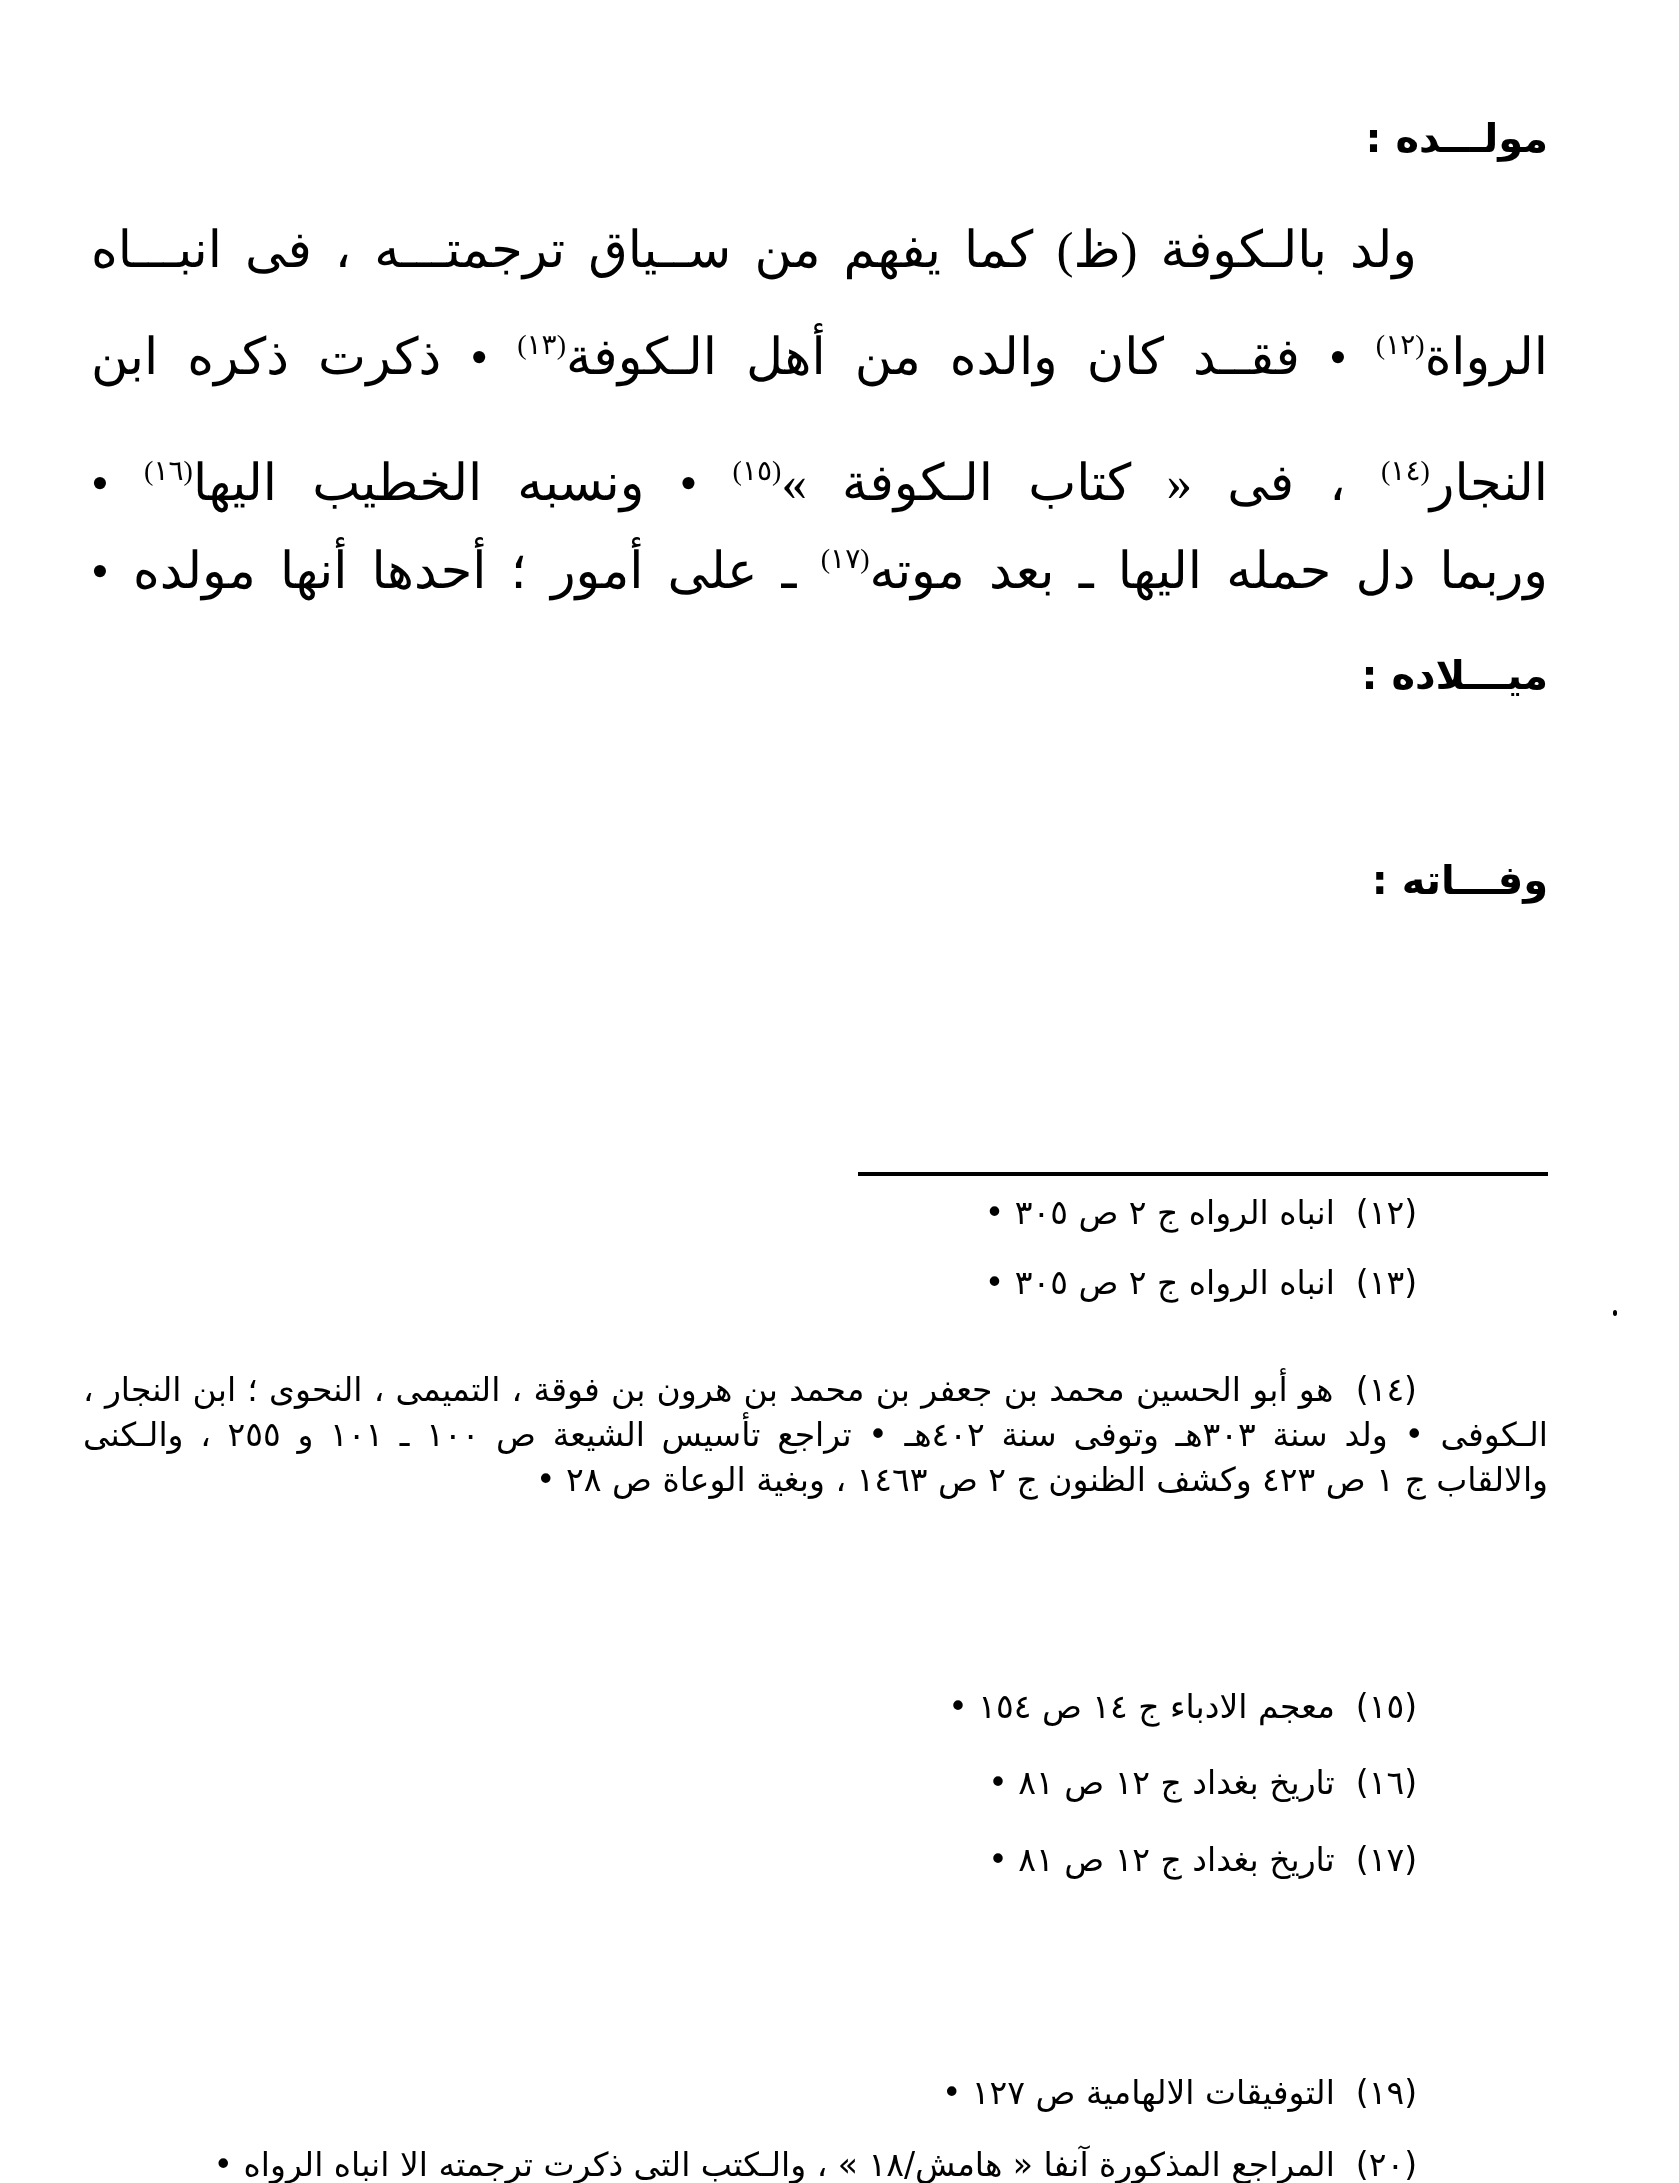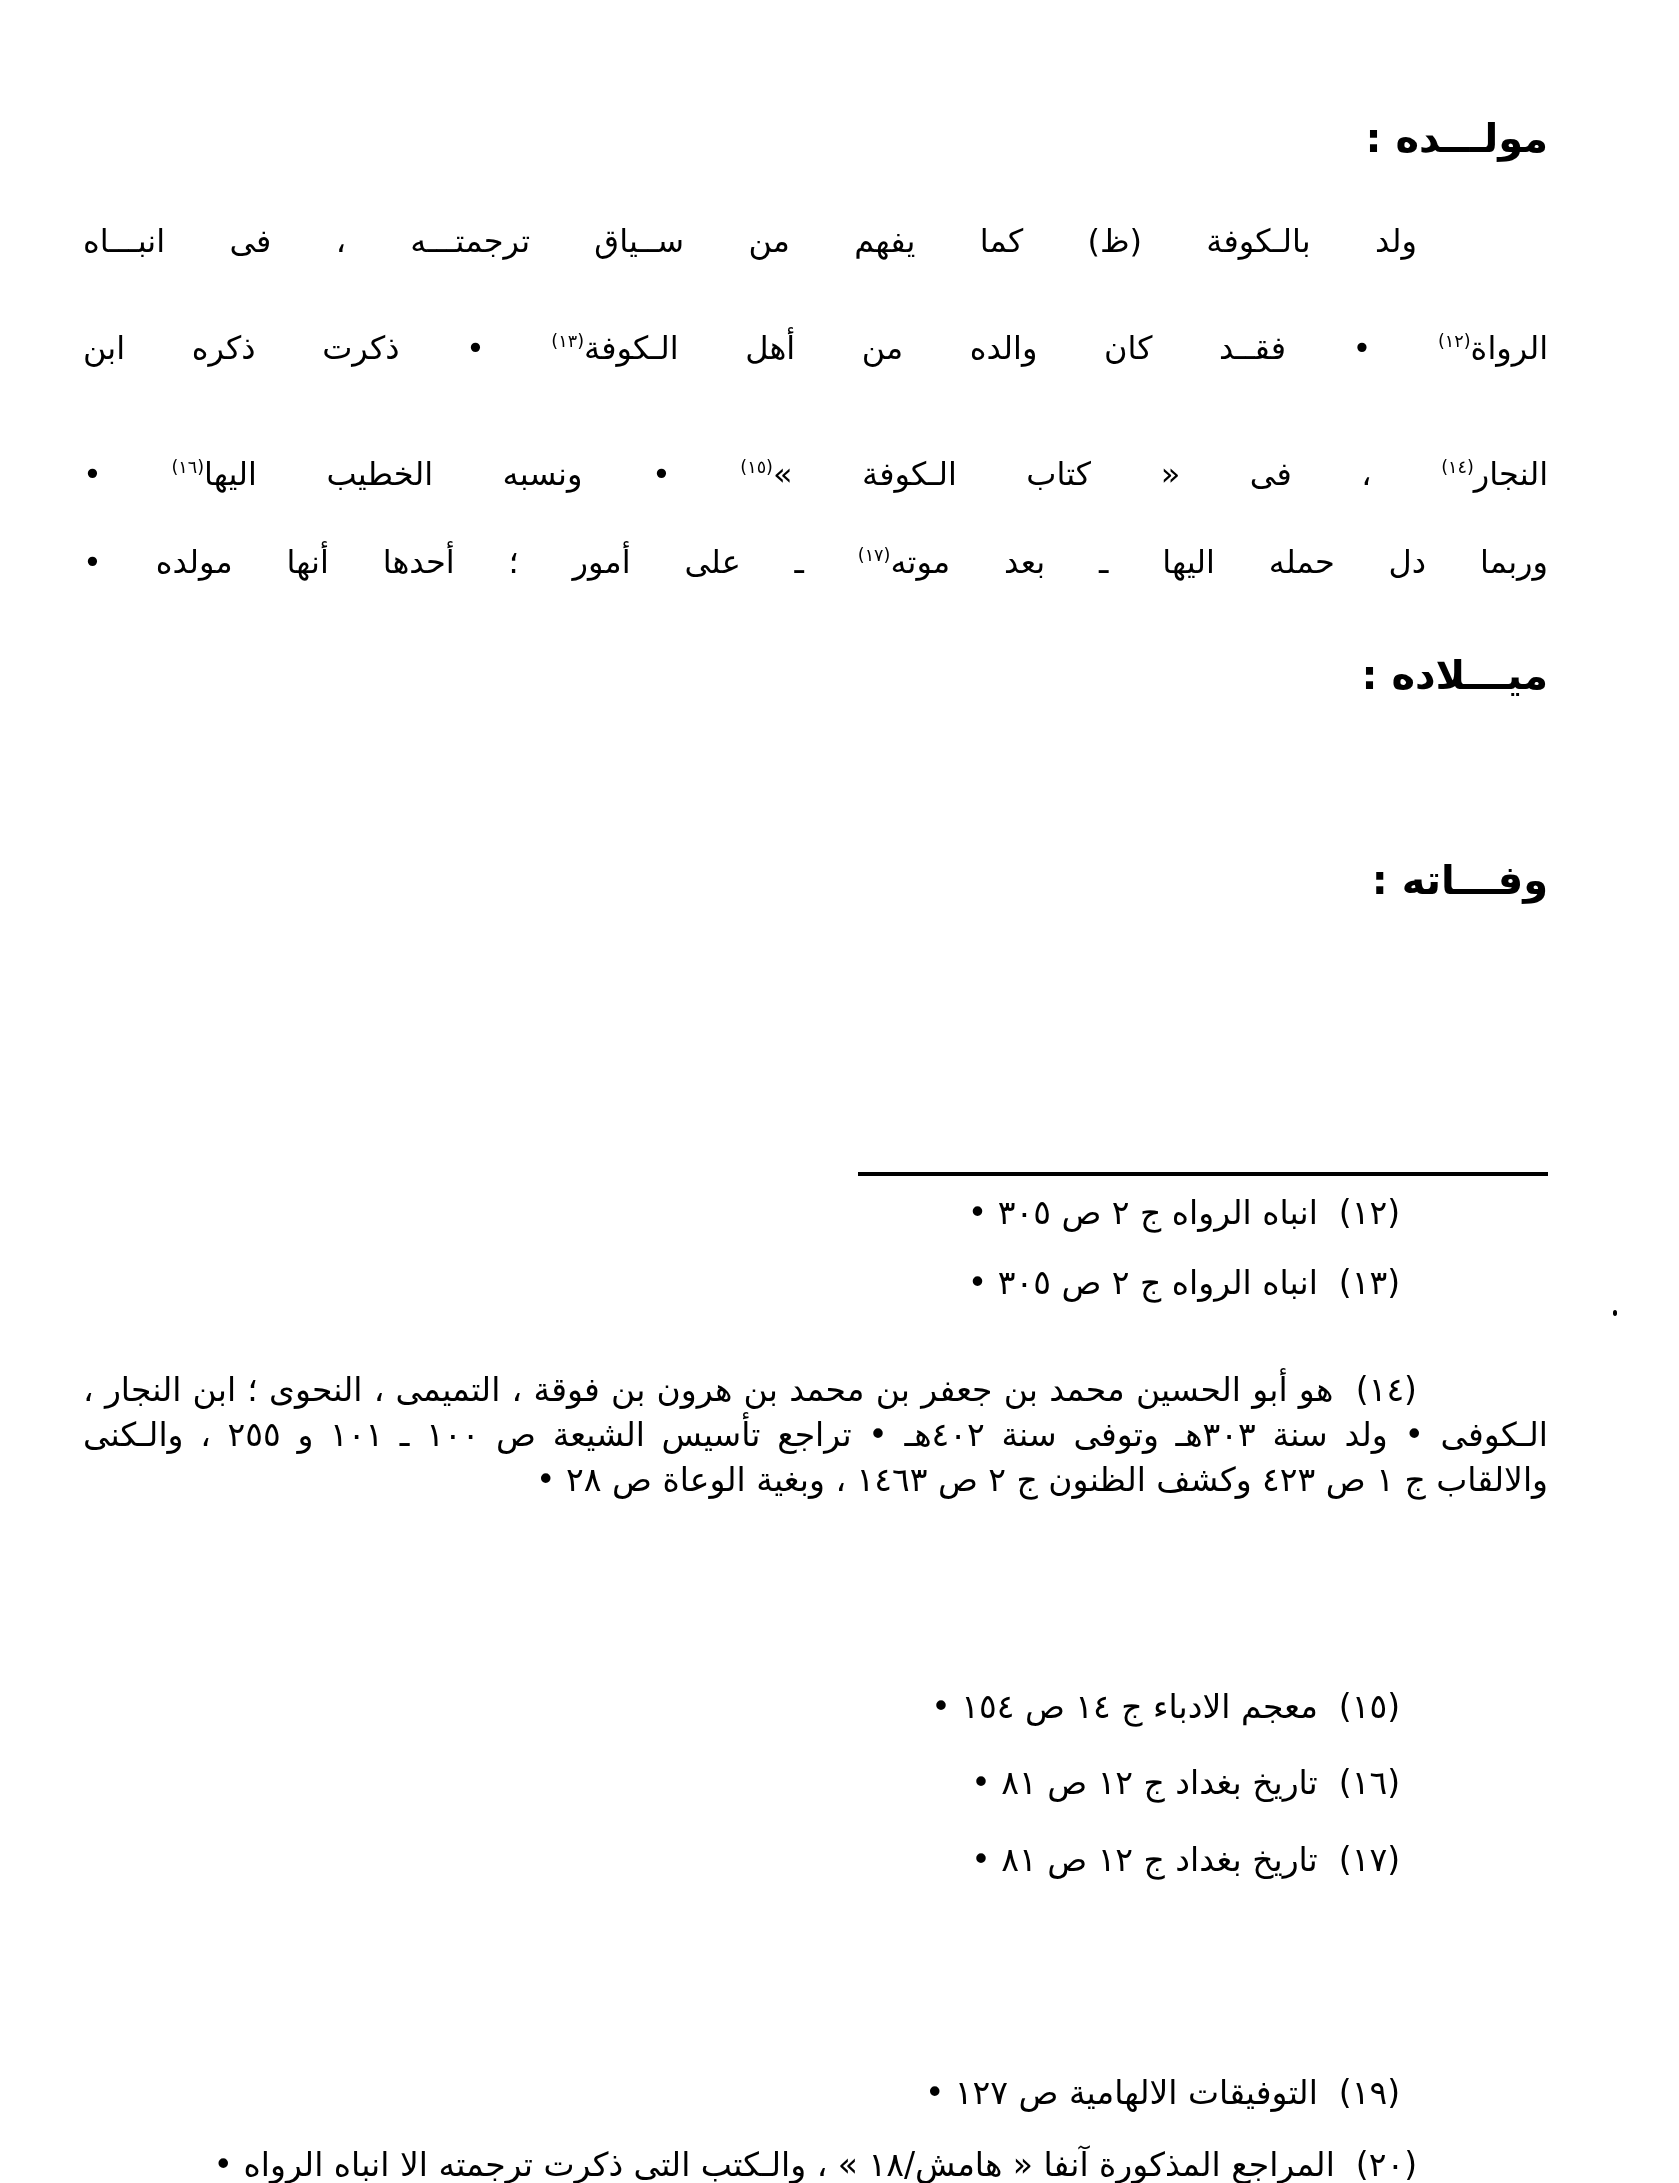--- a/index.html
+++ b/index.html
@@ -7,34 +7,34 @@
       width: 1679px; height: 2516px; position: relative; overflow: hidden;
       font-family: "DejaVu Sans", sans-serif; color: #000;
       direction: rtl;
     }
     .page { position: absolute; left: 83px; right: 131px; top: 0; bottom: 0; }
     .heading {
       position: absolute; right: 0; font-weight: bold; font-size: 40px; line-height: 1;
       white-space: nowrap;
     }
     .body-line {
-      position: absolute; right: 0; left: 0; font-size: 32px; line-height: 1;
-      white-space: nowrap; text-align: justify; text-align-last: justify;
+      position: absolute; right: 0; left: 8px; font-size: 51px; line-height: 1;
+      white-space: nowrap; text-align: justify; text-align-last: justify; font-family: Liberation Serif, serif;
     }
     .body-line.indent { right: 131px; }
     .body-line.short { text-align-last: right; }
     sup { font-size: 55%; vertical-align: 0.7em; line-height: 0; }
     .rule {
       position: absolute; right: 0; width: 690px; height: 3.9px; background: #000;
     }
     .fn {
       position: absolute; right: 0; left: 0; font-size: 33px; line-height: 45px;
       text-align: justify;
     }
-    .fn-single { position: absolute; right: 148px; font-size: 33px; line-height: 1; white-space: nowrap; }
+    .fn-single { position: absolute; right: 131px; font-size: 33px; line-height: 1; white-space: nowrap; }
     .stray-dot { position: absolute; width: 4.4px; height: 6.1px; background: #000; border-radius: 50%; }
   </style>
 </head>
 <body>
 
 <div class="page">
 
   <div class="heading" style="top:118px;">مولـــده :</div>
 
   <div class="body-line indent" style="top:225px;">

